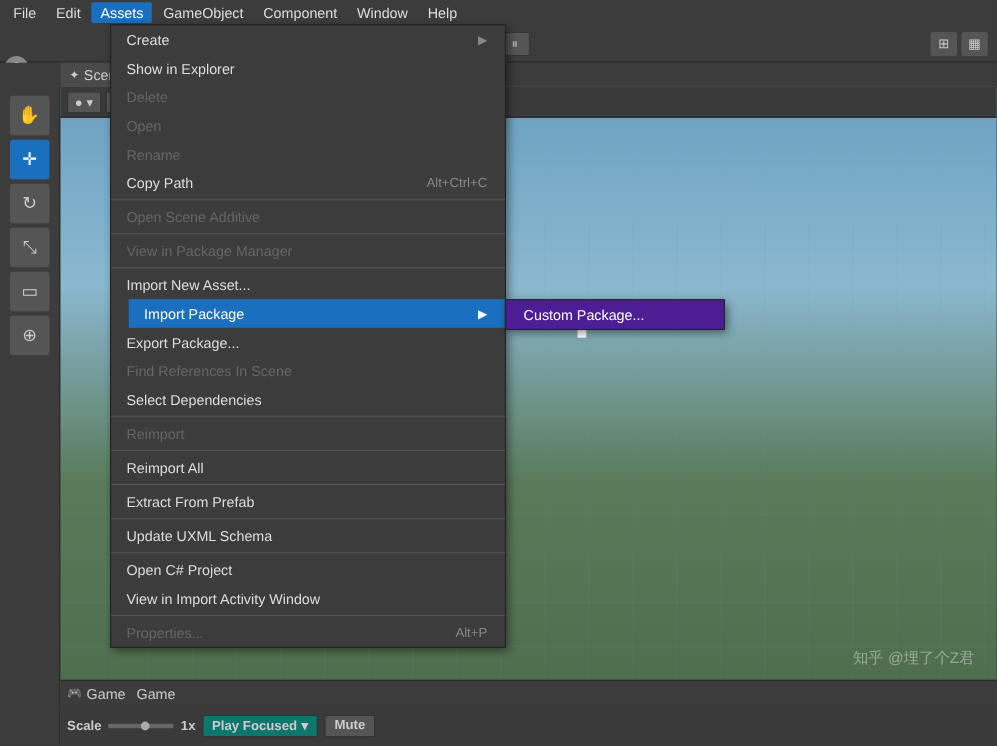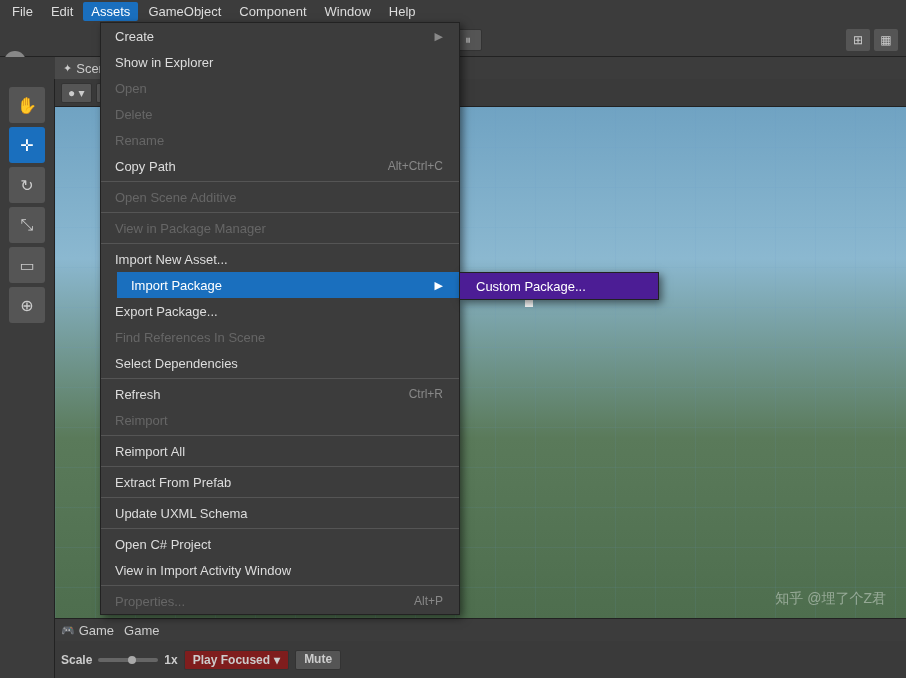--- a/index.html
+++ b/index.html
@@ -382,21 +382,21 @@
       width: 8px;
       height: 8px;
       background: #aaa;
       border-radius: 50%;
       position: absolute;
       top: -2px;
       left: 50%;
     }
 
     .play-focused-btn {
-      background: #7f1d1d;
+      background: #0f766e;
       border: 1px solid #333;
       border-radius: 2px;
       padding: 1px 8px;
       color: #ccc;
       font-size: 12px;
       cursor: pointer;
       height: 20px;
       display: flex;
       align-items: center;
       gap: 4px;
@@ -507,25 +507,25 @@
     <div class="menu-item">
       <span>Create</span>
       <span class="arrow">▶</span>
     </div>
 
     <div class="menu-item">
       <span>Show in Explorer</span>
     </div>
 
     <div class="menu-item disabled">
+      <span>Delete</span>
+    </div>
+
+    <div class="menu-item disabled">
       <span>Open</span>
-    </div>
-
-    <div class="menu-item disabled">
-      <span>Delete</span>
     </div>
 
     <div class="menu-item disabled">
       <span>Rename</span>
     </div>
 
     <div class="menu-item">
       <span>Copy Path</span>
       <span class="shortcut">Alt+Ctrl+C</span>
     </div>
@@ -568,24 +568,20 @@
     <div class="menu-item disabled">
       <span>Find References In Scene</span>
     </div>
 
     <div class="menu-item">
       <span>Select Dependencies</span>
     </div>
 
     <div class="menu-separator"></div>
 
-    <div class="menu-item">
-      <span>Refresh</span>
-      <span class="shortcut">Ctrl+R</span>
-    </div>
 
     <div class="menu-item disabled">
       <span>Reimport</span>
     </div>
 
     <div class="menu-separator"></div>
 
     <div class="menu-item">
       <span>Reimport All</span>
     </div>

